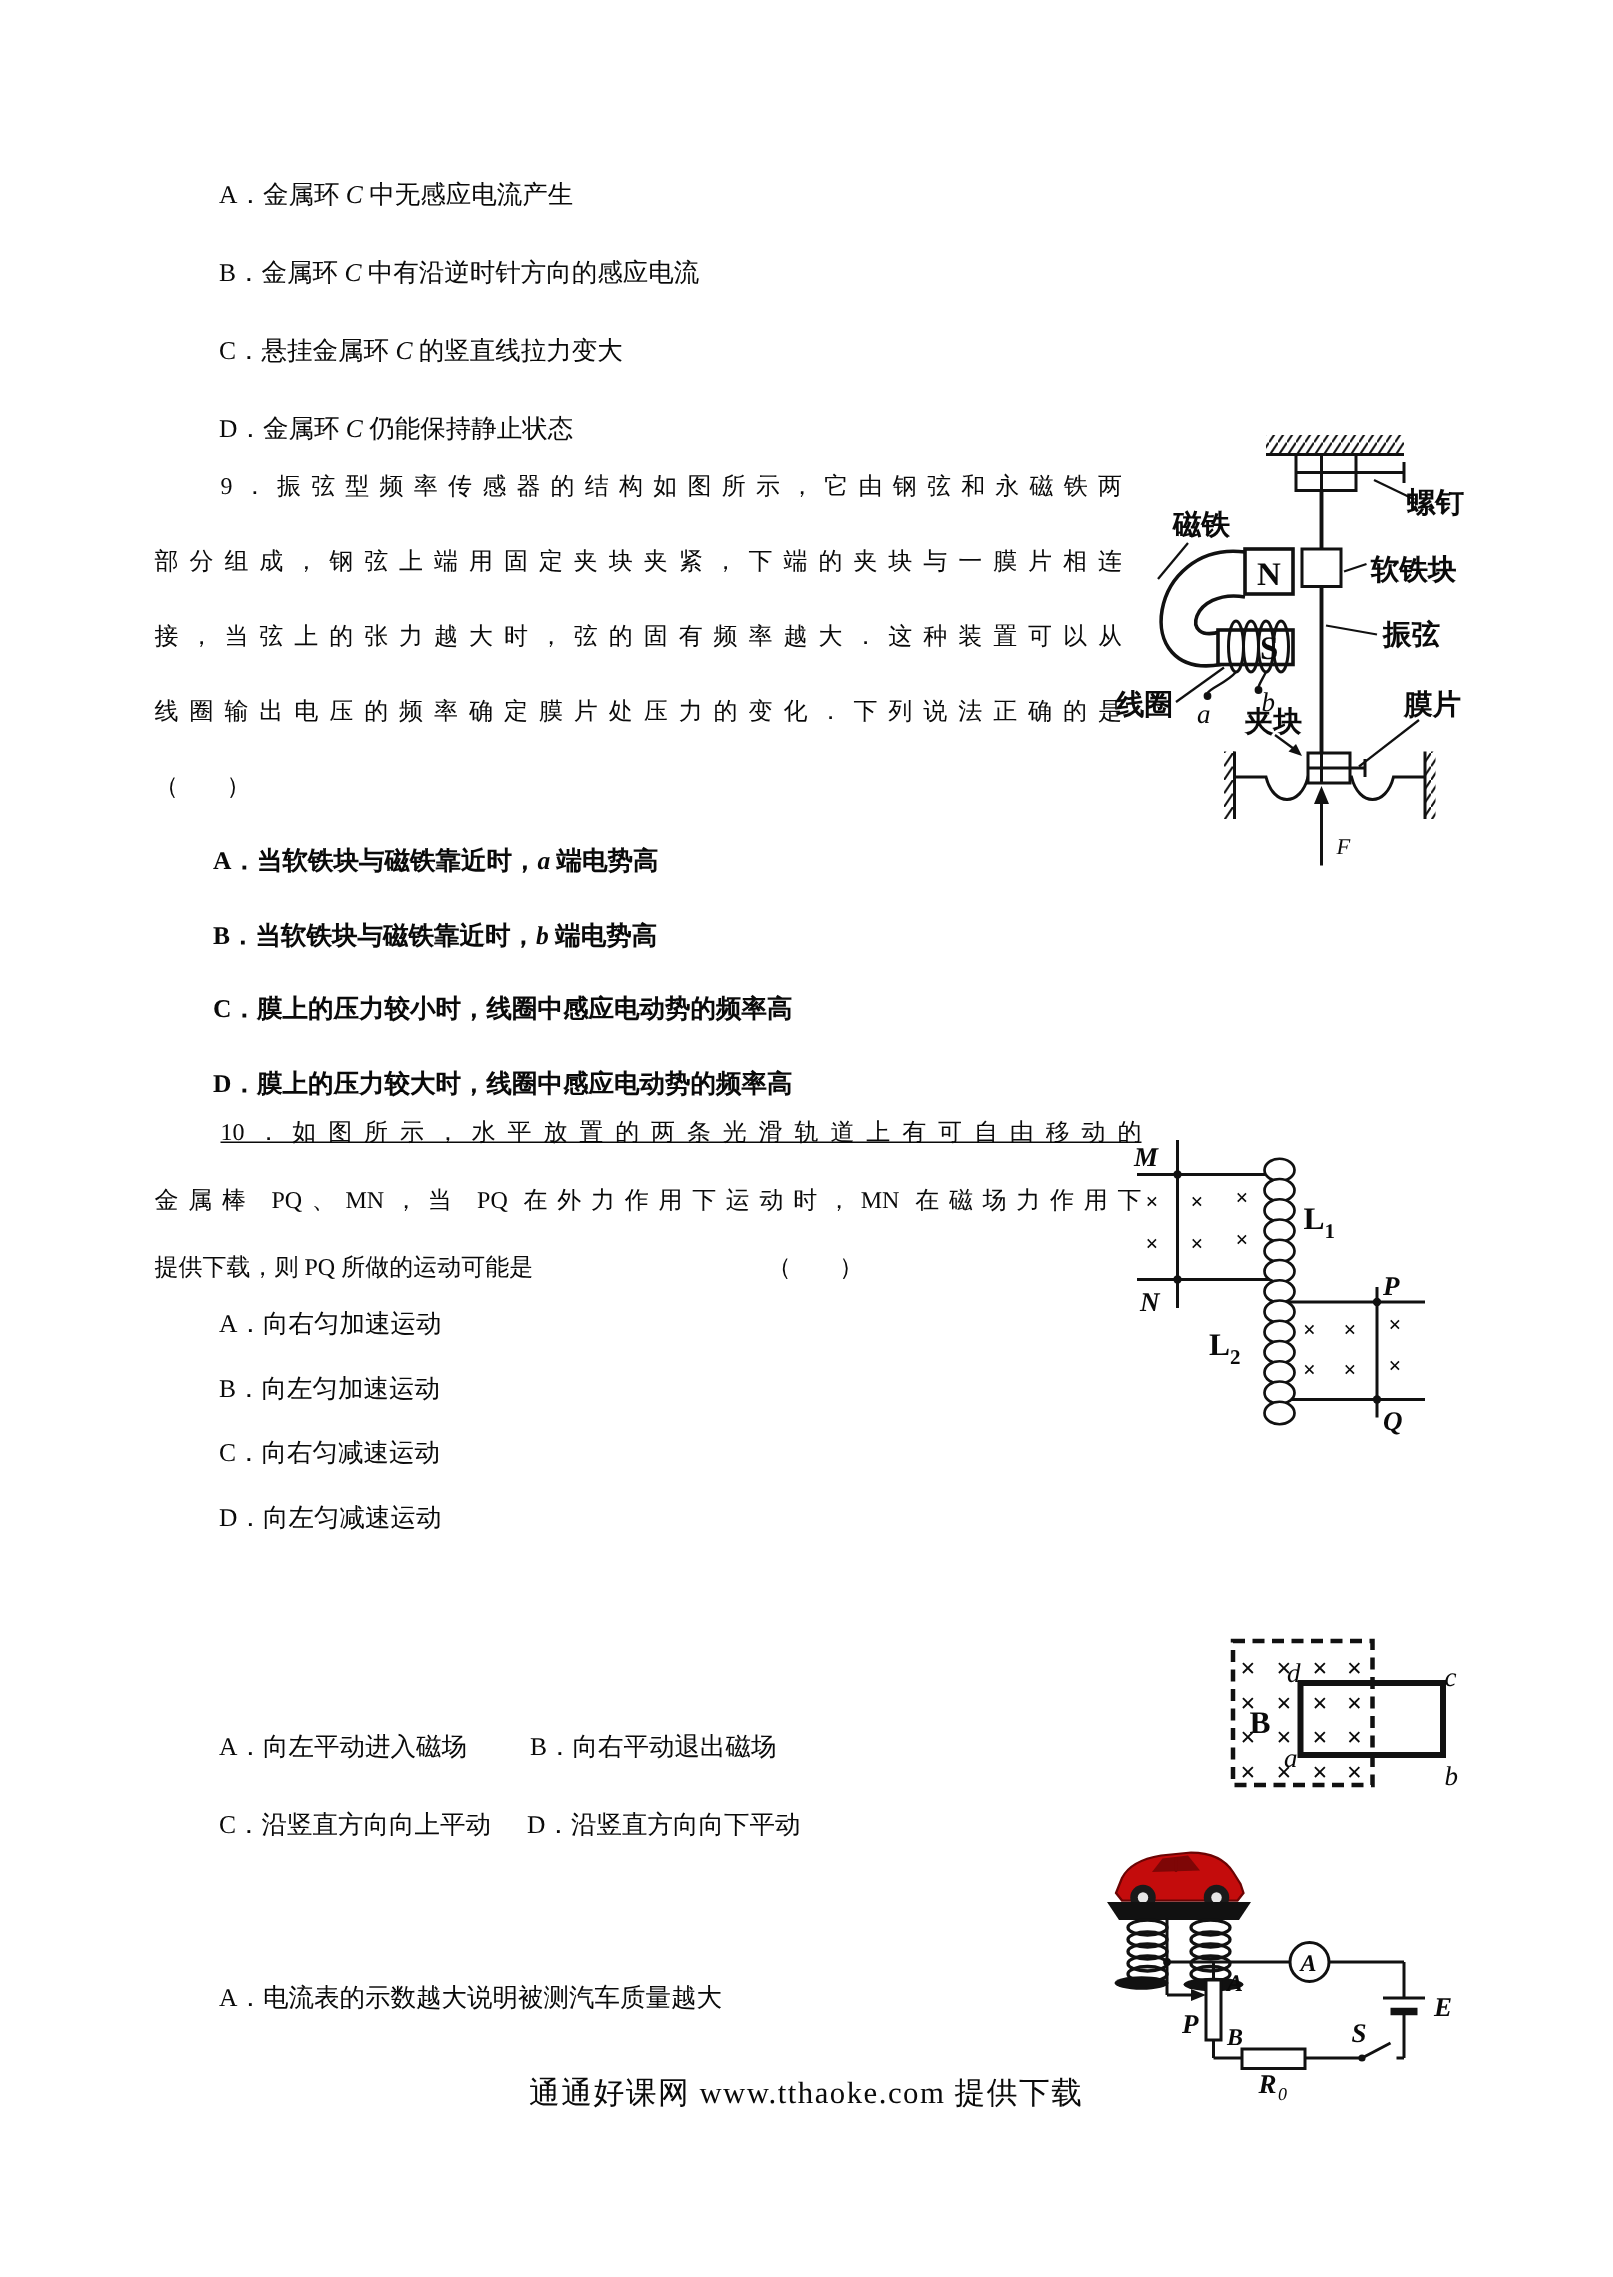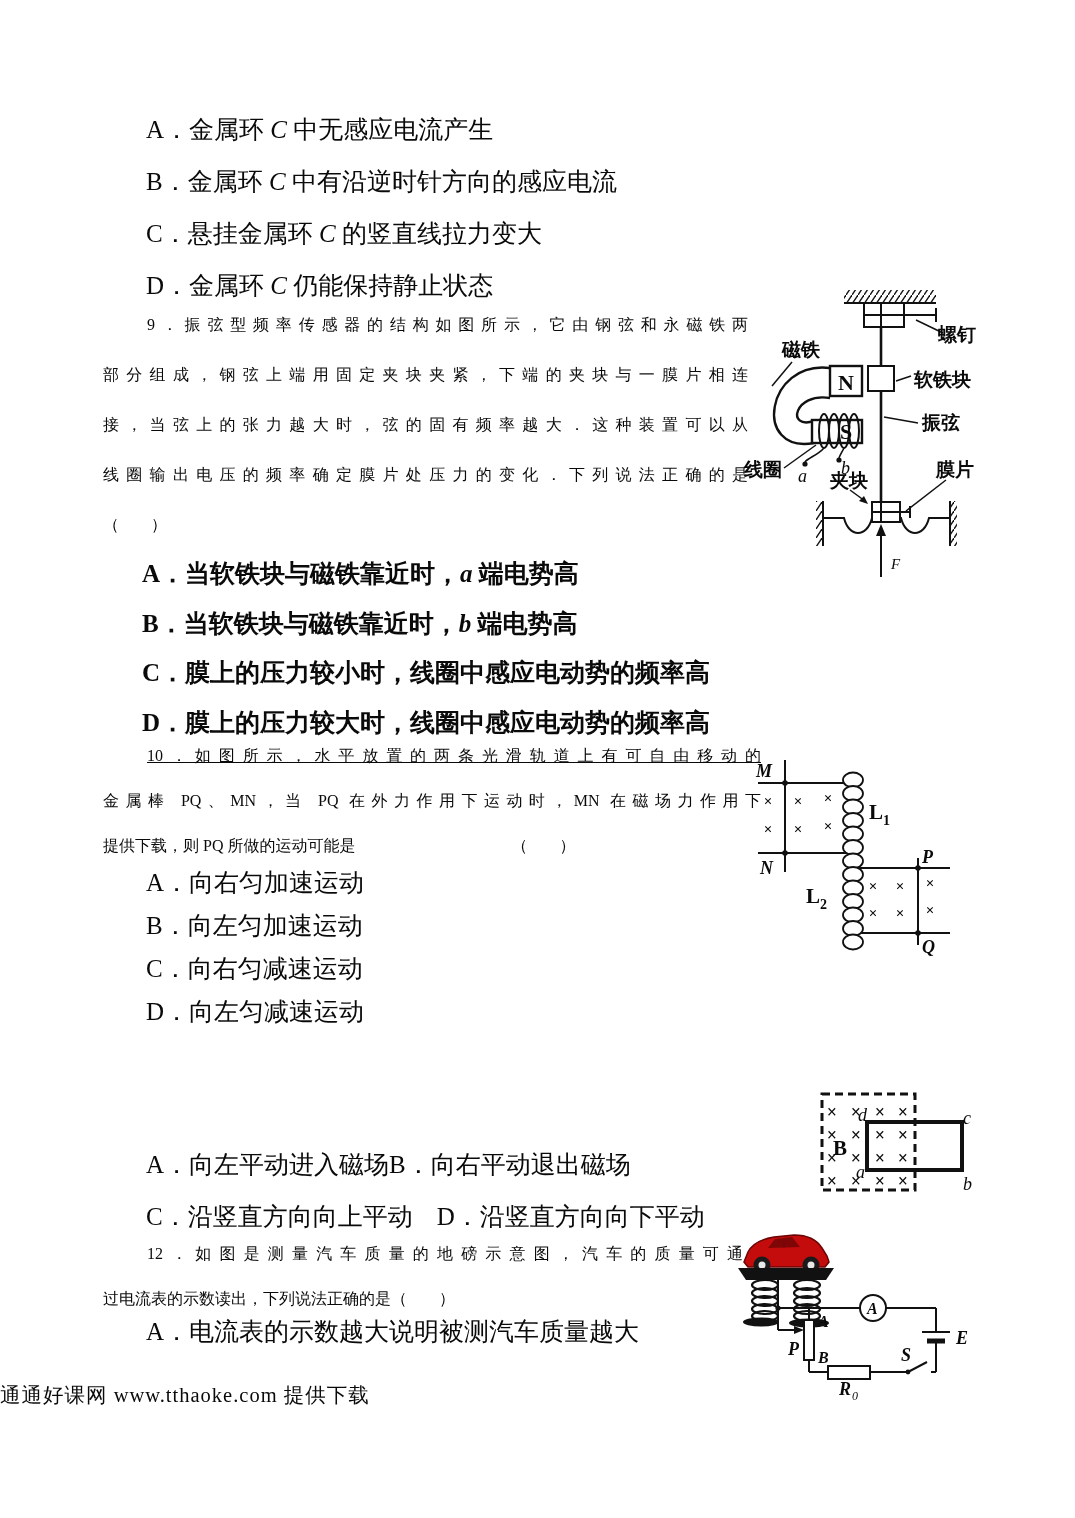--- a/index.html
+++ b/index.html
@@ -3,24 +3,24 @@
 <meta charset="utf-8">
 <style>
   html,body{margin:0;padding:0;background:#888;}
   .page{position:relative;width:1075px;height:1518px;background:#ffffff;
         font-family:"Liberation Serif","DejaVu Serif",serif;color:#0a0a0a;overflow:hidden;}
   .abs{position:absolute;}
   .para{font-size:16px;}
   .pline{line-height:50px;height:50px;text-align:justify;text-align-last:justify;white-space:nowrap;}
   .pline.first{padding-left:44px;}
   .pline.freeln{text-align-last:left;}
-  .optblock{font-size:25px;}
+  .optblock{font-size:17px;}
   .optline{white-space:nowrap;}
   i.v{font-style:italic;font-family:"Liberation Serif",serif;}
-  .footer{width:1075px;font-size:20.5px;letter-spacing:1px;}
+  .footer{width:1075px;text-align:center;font-size:20.5px;letter-spacing:1px;}
   svg{overflow:visible;}
   svg text{font-family:"Liberation Serif","DejaVu Serif",serif;fill:#0a0a0a;}
   .zh{font-size:19px;font-weight:bold;}
   .lt{font-style:italic;font-size:18px;}
   .ltb{font-style:italic;font-weight:bold;font-size:18px;}
   .cross{font-size:15px;font-weight:bold;}
   .crossbig{font-size:18px;font-weight:900;}
 </style>
 </head>
 <body>
@@ -214,28 +214,24 @@
     </g>
     <rect x="52" y="34" width="95" height="48" fill="none" stroke="#111" stroke-width="4"></rect>
     <text x="18" y="67" style="font-size:21px;font-weight:bold;">B</text>
     <text class="lt" x="43" y="33">d</text>
     <text class="lt" x="148" y="36">c</text>
     <text class="lt" x="41" y="90">a</text>
     <text class="lt" x="148" y="102">b</text>
   </svg>
 
   <div class="abs optblock" style="left:146px;top:1139px;line-height:52px;">
-    <div class="optline"><span style="text-align:center;">A．向左平动进入磁场</span><span>B．向右平动退出磁场</span></div>
+    <div class="optline"><span style="margin-right:42px;text-align:center;">A．向左平动进入磁场</span><span>B．向右平动退出磁场</span></div>
     <div class="optline"><span style="margin-right:24px;">C．沿竖直方向向上平动</span><span>D．沿竖直方向向下平动</span></div>
   </div>
 
-  <div class="abs para" style="left:103px;top:1231px;width:640px;">
-    <div class="pline first" style="line-height:45px;height:45px;">12．如图是测量汽车质量的地磅示意图，汽车的质量可通</div>
-    <div class="pline freeln" style="line-height:45px;height:45px;">过电流表的示数读出，下列说法正确的是（　　）</div>
-  </div>
 
   <svg class="abs" style="left:718px;top:1222px;" width="280" height="185" viewBox="0 0 280 185">
 
     <g>
       <path d="M26,40 L30,30 C34,22 44,17 56,15 L76,13 C90,13 99,18 104,26 L109,34 L111,40 L107,45 L30,45 Z" fill="#c40c0c" stroke="#6b0404" stroke-width="1.5"></path>
       <path d="M50,26 L57,17 L74,15 L82,25 Z" fill="#7e0606"></path>
       <line x1="66" y1="16" x2="66" y2="26" stroke="#7e0606" stroke-width="1.5"></line>
       <circle cx="44" cy="43" r="8.5" fill="#1a1a1a"></circle>
       <circle cx="44" cy="43" r="3.5" fill="#e8e8e8"></circle>
       <circle cx="93" cy="43" r="8.5" fill="#1a1a1a"></circle>

